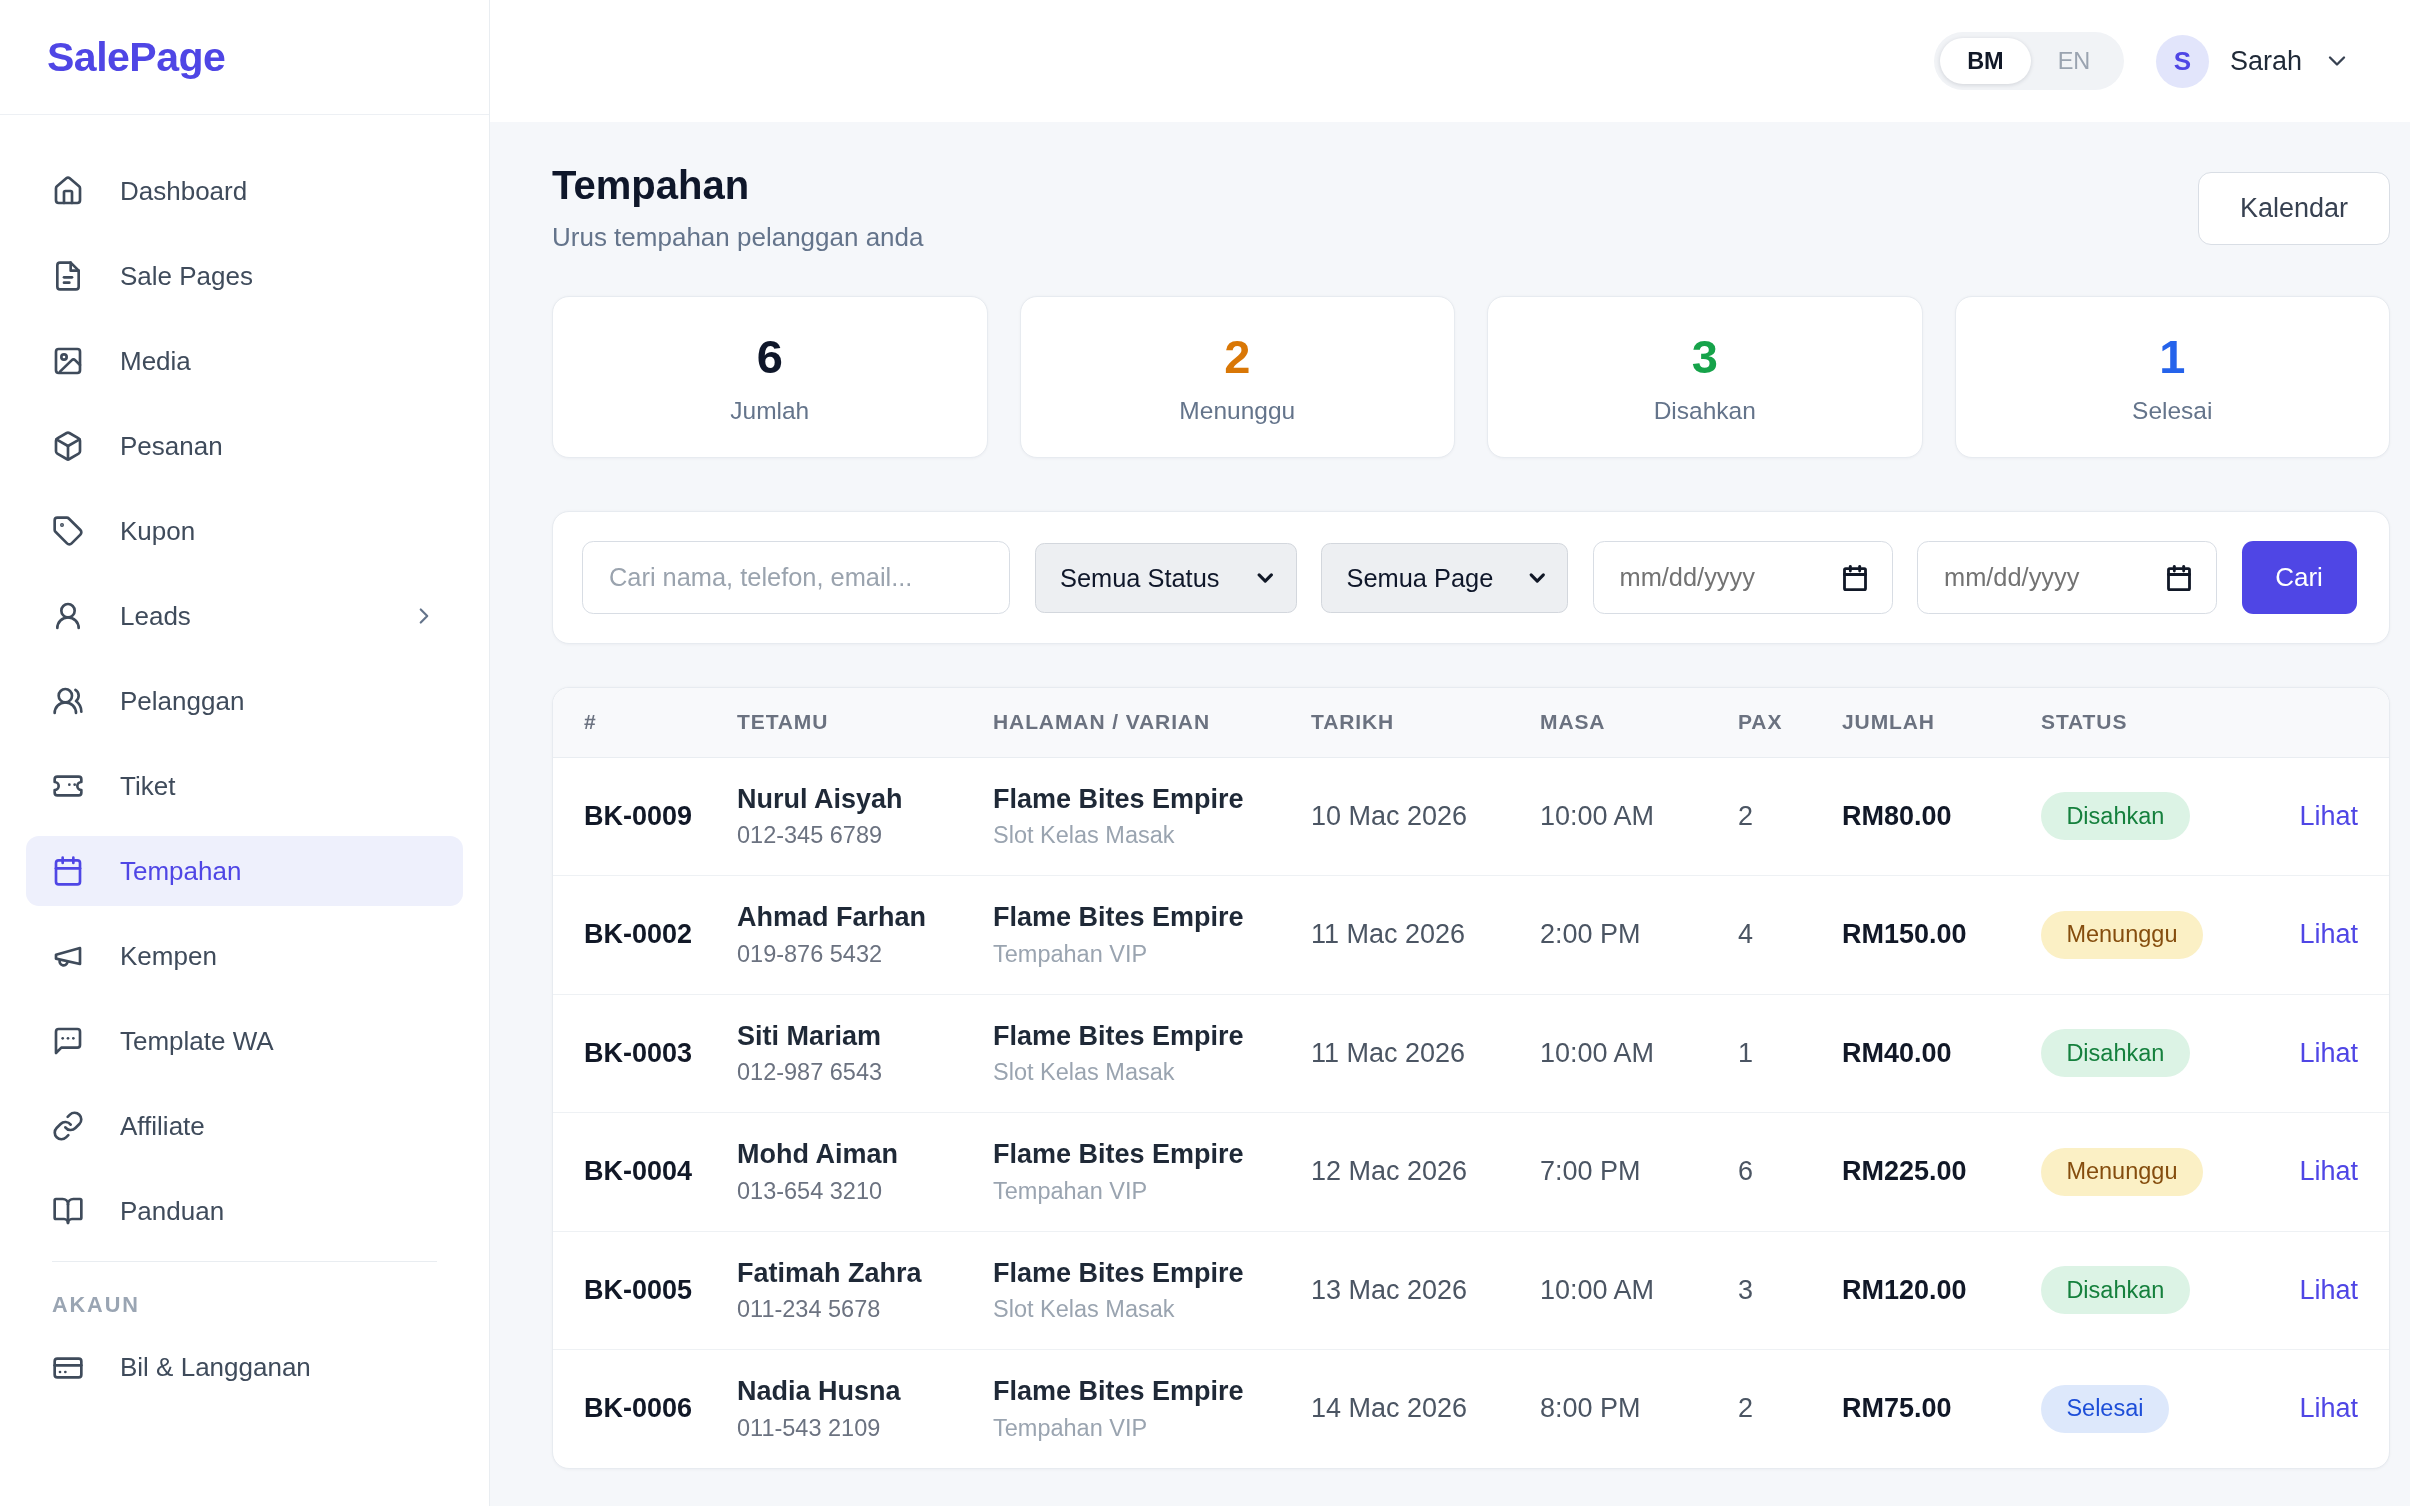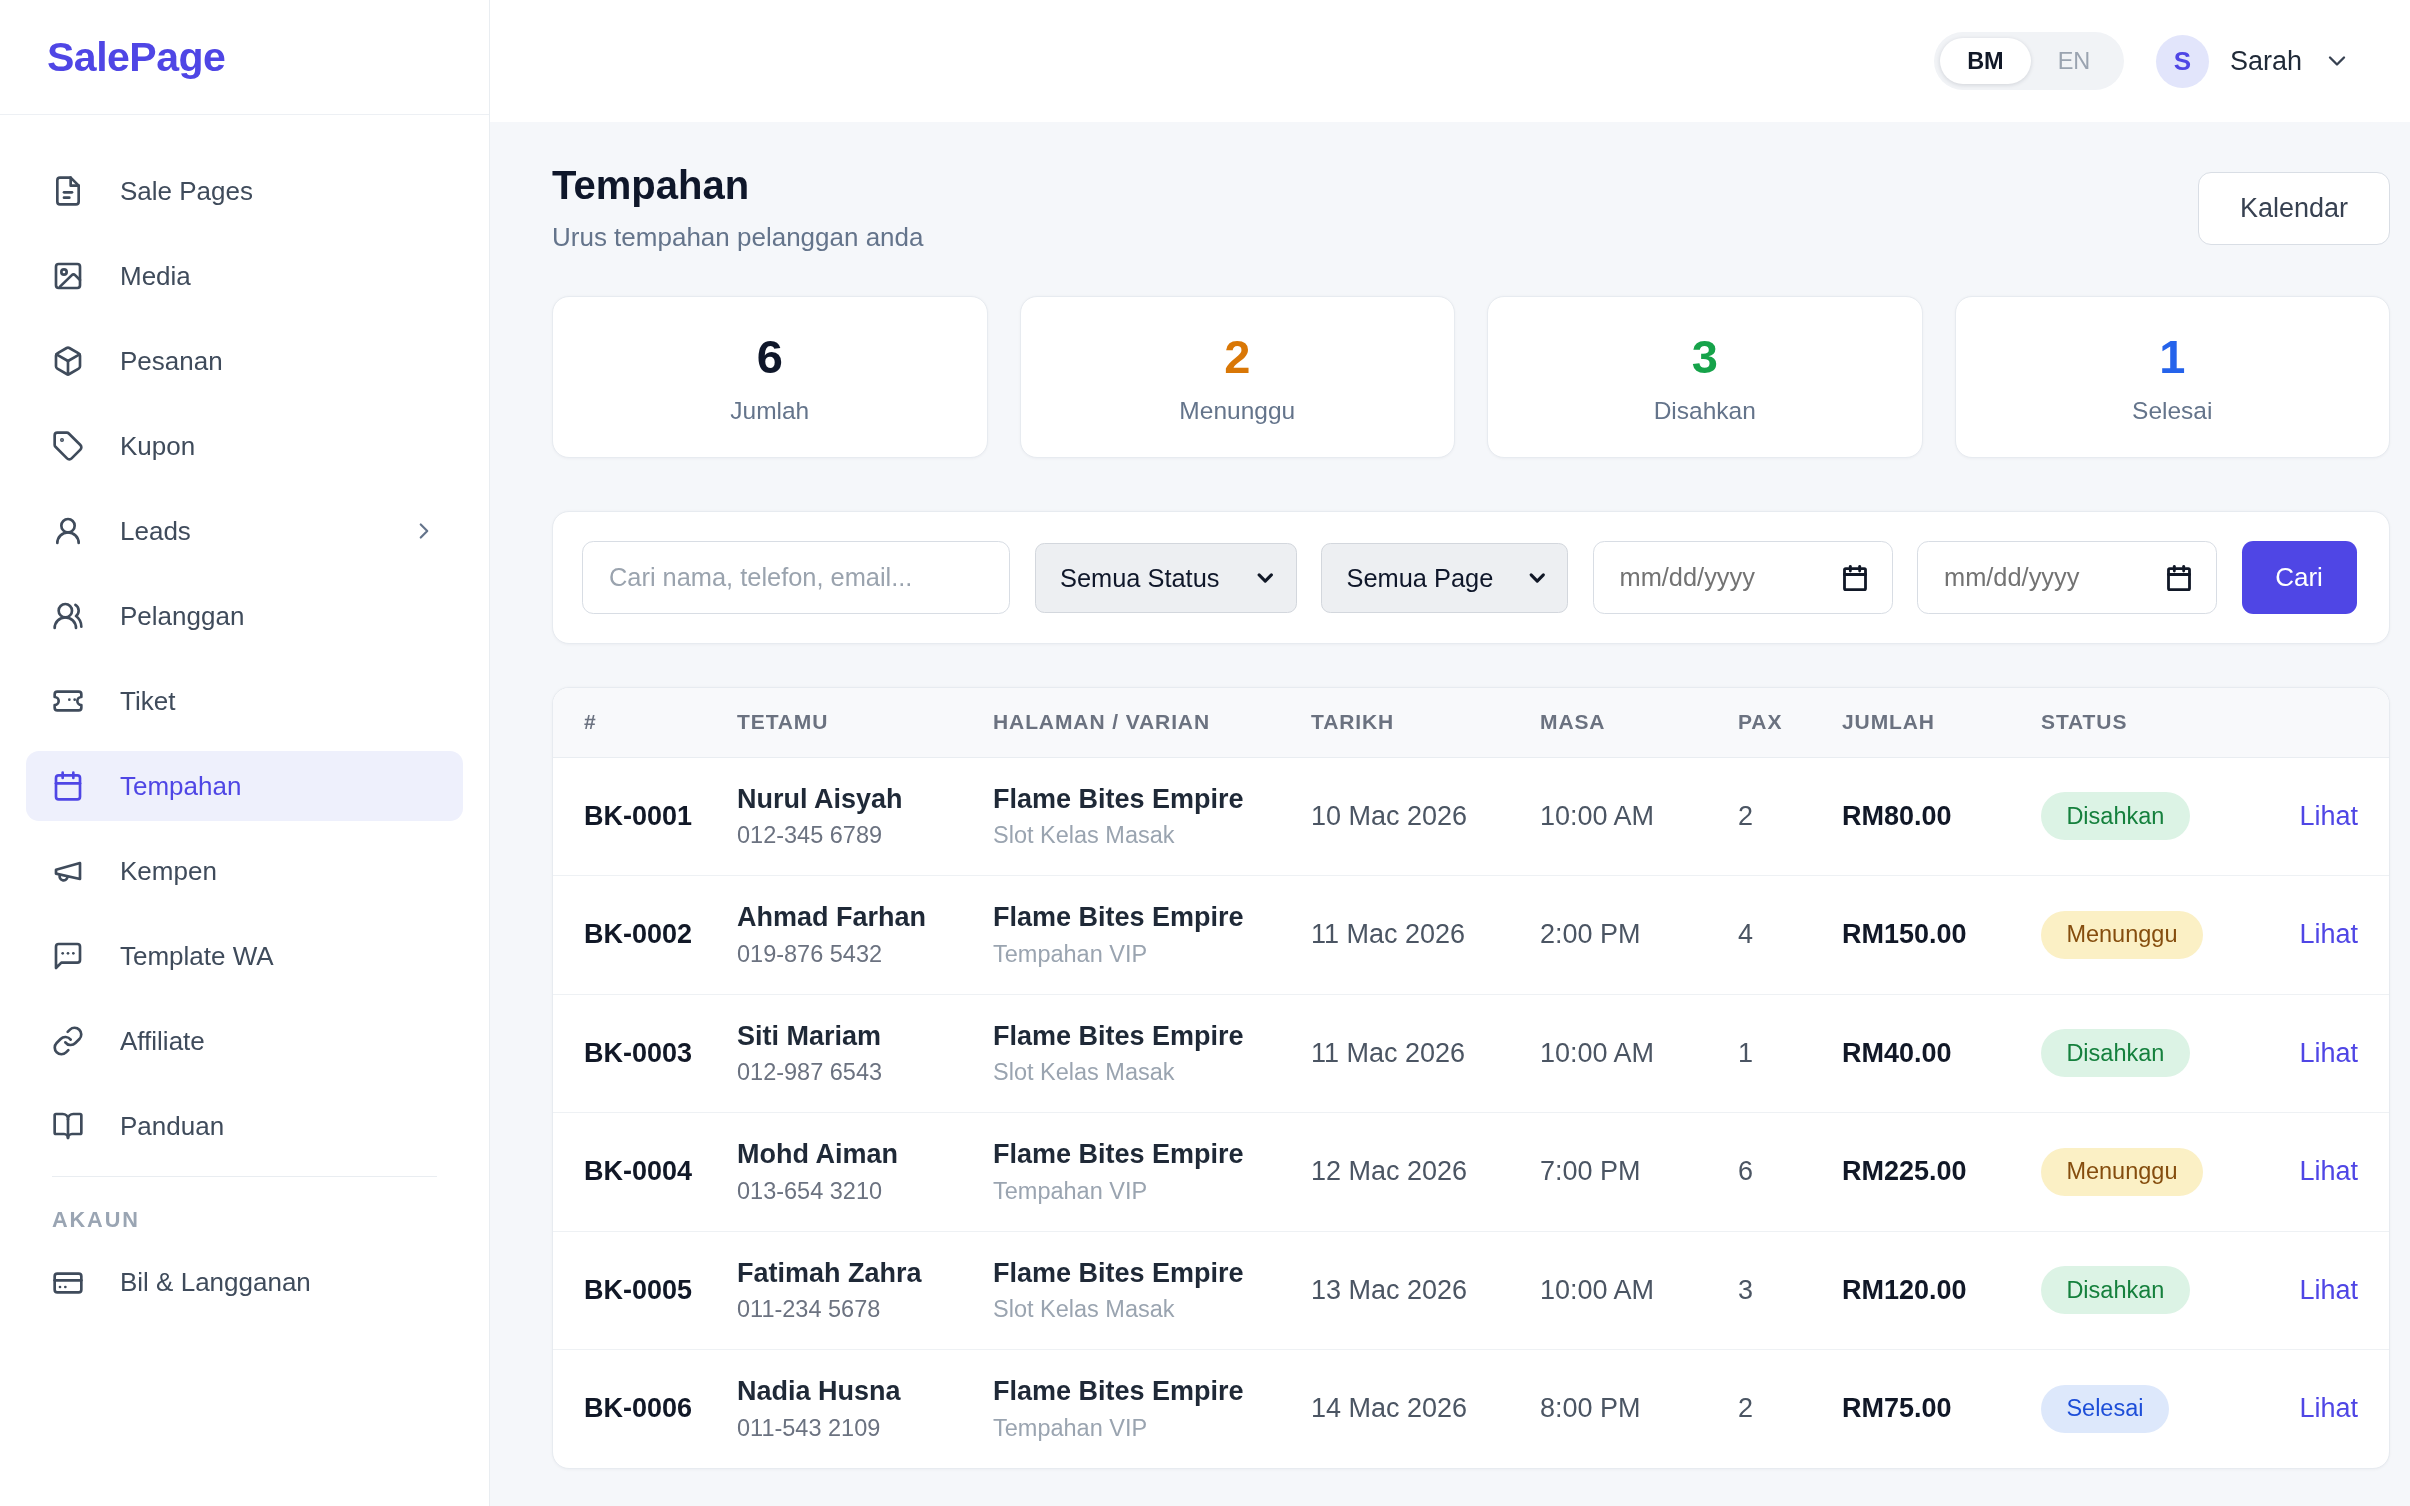--- a/index.html
+++ b/index.html
@@ -81,20 +81,27 @@
 </style>
 </head>
 <body>
 
 <aside class="sidebar">
   <div class="logo-wrap">
     <span class="logo">SalePage</span>
   </div>
   <nav class="nav">
 
+    <div class="nav-item">
+      <svg class="nicon" viewBox="0 0 24 24">
+          <path d="M15 21v-8a1 1 0 0 0-1-1h-4a1 1 0 0 0-1 1v8"></path>
+          <path d="M3 10a2 2 0 0 1 .709-1.528l7-6a2 2 0 0 1 2.582 0l7 6A2 2 0 0 1 21 10v9a2 2 0 0 1-2 2H5a2 2 0 0 1-2-2z"></path>
+        </svg>
+      <span>Dashboard</span>
+    </div>
 
     <div class="nav-item">
       <svg class="nicon" viewBox="0 0 24 24">
           <path d="M14 2H6a2 2 0 0 0-2 2v16a2 2 0 0 0 2 2h12a2 2 0 0 0 2-2V8z"></path>
           <path d="M14 2v6h6"></path>
           <path d="M9 13h6"></path>
           <path d="M9 17h4"></path>
         </svg>
       <span>Sale Pages</span>
     </div>
@@ -327,21 +334,21 @@
             <th>TARIKH</th>
             <th>MASA</th>
             <th>PAX</th>
             <th>JUMLAH</th>
             <th>STATUS</th>
             <th></th>
           </tr>
         </thead>
         <tbody>
           <tr>
-            <td><span class="cell-id">BK-0001</span></td>
+            <td><span class="cell-id">BK-0009</span></td>
             <td>
                 <div class="cell-main">Nurul Aisyah</div>
                 <div class="cell-sub">012-345 6789</div>
               </td>
             <td>
                 <div class="cell-main">Flame Bites Empire</div>
                 <div class="cell-sub lighter">Slot Kelas Masak</div>
               </td>
             <td><span class="cell-plain">10 Mac 2026</span></td>
             <td><span class="cell-plain">10:00 AM</span></td>

